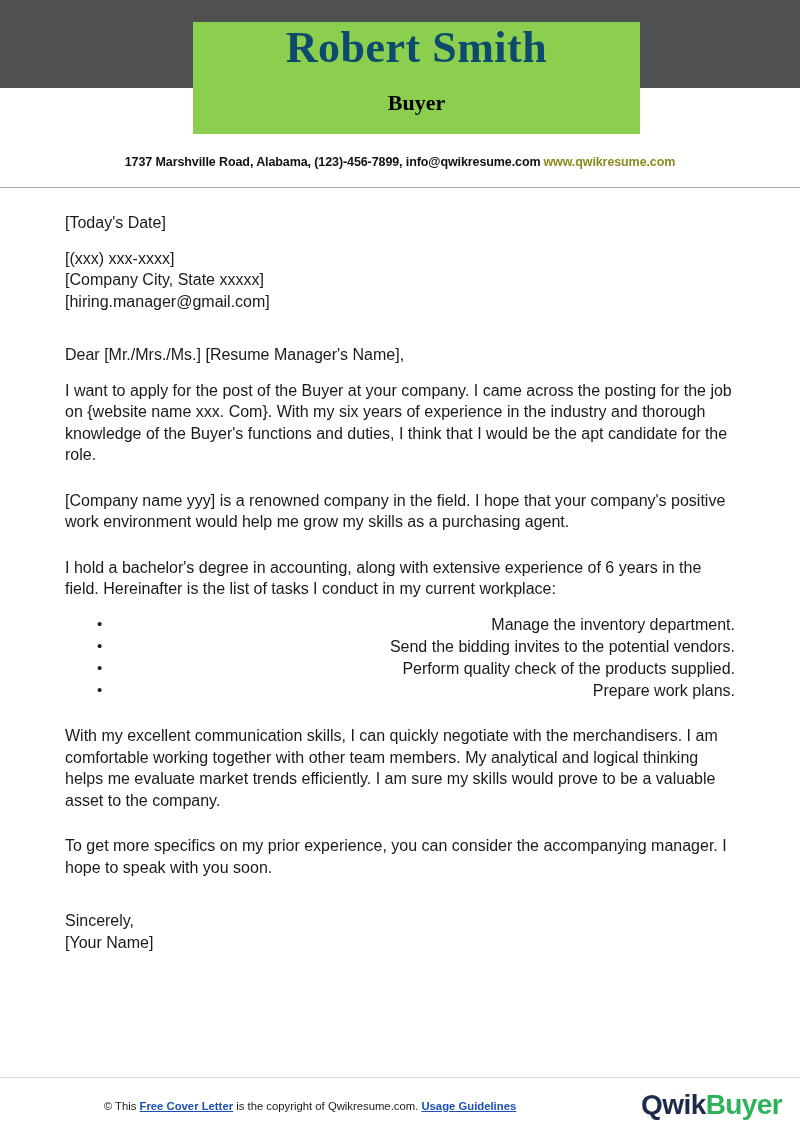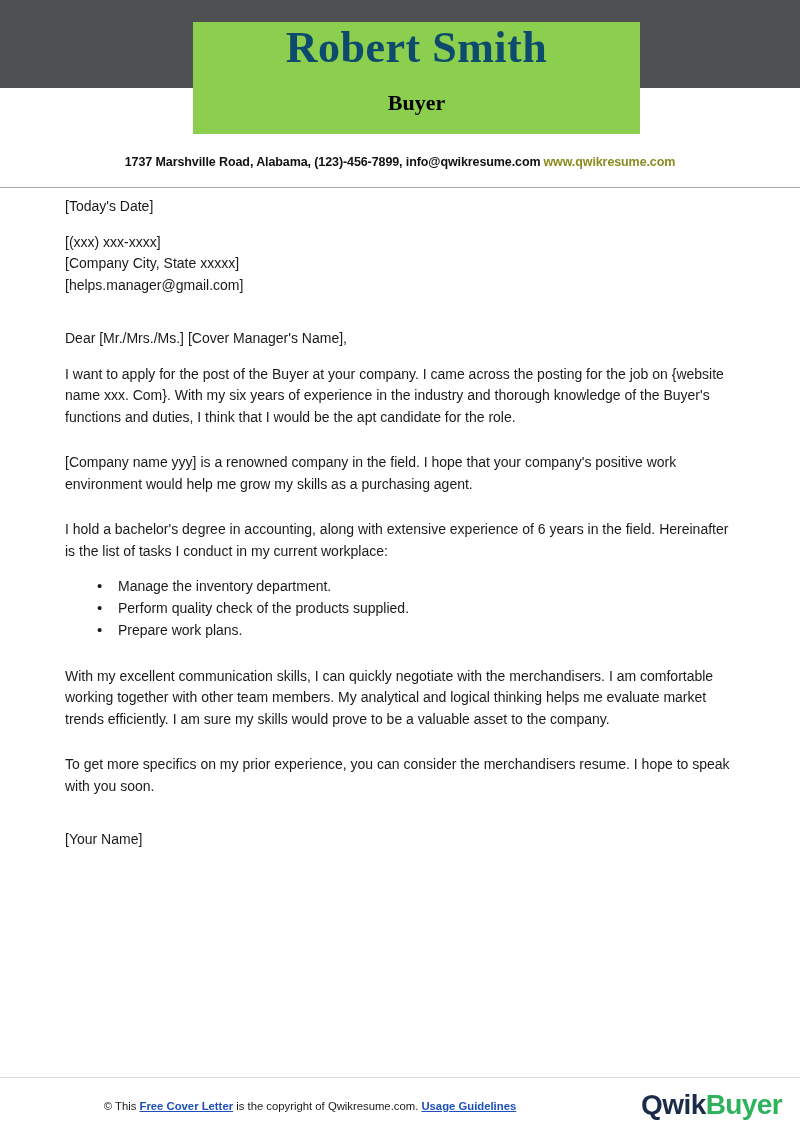--- a/index.html
+++ b/index.html
@@ -82,42 +82,43 @@
     top: 187px;
     width: 800px;
     height: 1px;
     background: #a8a8a8;
   }
 
   
   .letter {
     position: absolute;
     left: 65px;
-    top: 196px;
+    top: 212px;
     width: 670px;
-    font-size: 14px;
+    font-size: 16px;
     line-height: 21.5px;
     color: #1a1a1a;
   }
   .letter p {
     margin: 0 0 14px 0;
   }
   .block-tight {
     margin: 0 0 14px 0;
   }
   .block-tight div {
     margin: 0;
   }
   .spacer-sm { height: 10px; }
   .spacer-md { height: 18px; }
 
   .bullets {
     margin: 4px 0 14px 0;
     padding: 0;
     list-style: none;
+    text-align: right;
   }
   .bullets li {
     position: relative;
     padding-left: 53px;
     margin: 0 0 0.5px 0;
     line-height: 21.5px;
   }
   .bullets li::before {
     content: "\2022";
     position: absolute;
@@ -194,54 +195,56 @@
   <div class="header-rule"></div>
 </div>
 
 <div class="letter">
 
   <p>[Today's Date]</p>
 
   <div class="block-tight">
     <div>[(xxx) xxx-xxxx]</div>
     <div>[Company City, State xxxxx]</div>
-    <div>[helps.manager@gmail.com]</div>
+    <div>[hiring.manager@gmail.com]</div>
   </div>
 
   <div class="spacer-md"></div>
 
-  <p>Dear [Mr./Mrs./Ms.] [Cover Manager's Name],</p>
+  <p>Dear [Mr./Mrs./Ms.] [Resume Manager's Name],</p>
 
   <p>I want to apply for the post of the Buyer at your company. I came across the posting for the job on {website name xxx. Com}. With my six years of experience in the industry and thorough knowledge of the Buyer's functions and duties, I think that I would be the apt candidate for the role.</p>
 
   <div class="spacer-sm"></div>
 
   <p>[Company name yyy] is a renowned company in the field. I hope that your company's positive work environment would help me grow my skills as a purchasing agent.</p>
 
   <div class="spacer-sm"></div>
 
   <p>I hold a bachelor's degree in accounting, along with extensive experience of 6 years in the field. Hereinafter is the list of tasks I conduct in my current workplace:</p>
 
   <ul class="bullets">
     <li>Manage the inventory department.</li>
+    <li>Send the bidding invites to the potential vendors.</li>
     <li>Perform quality check of the products supplied.</li>
     <li>Prepare work plans.</li>
   </ul>
 
   <div class="spacer-sm"></div>
 
   <p>With my excellent communication skills, I can quickly negotiate with the merchandisers. I am comfortable working together with other team members. My analytical and logical thinking helps me evaluate market trends efficiently. I am sure my skills would prove to be a valuable asset to the company.</p>
 
   <div class="spacer-sm"></div>
 
-  <p>To get more specifics on my prior experience, you can consider the merchandisers resume. I hope to speak with you soon.</p>
+  <p>To get more specifics on my prior experience, you can consider the accompanying manager. I hope to speak with you soon.</p>
 
   <div class="spacer-md"></div>
 
   <div class="block-tight">
+    <div>Sincerely,</div>
     <div>[Your Name]</div>
   </div>
 
 </div>
 
 <div class="footer">
   <div class="footer-rule"></div>
 
   <div class="footer-text">
     <span>© This </span><a class="footer-link" href="#">Free Cover Letter</a><span> is the copyright of Qwikresume.com. </span><a class="footer-link" href="#">Usage Guidelines</a>

